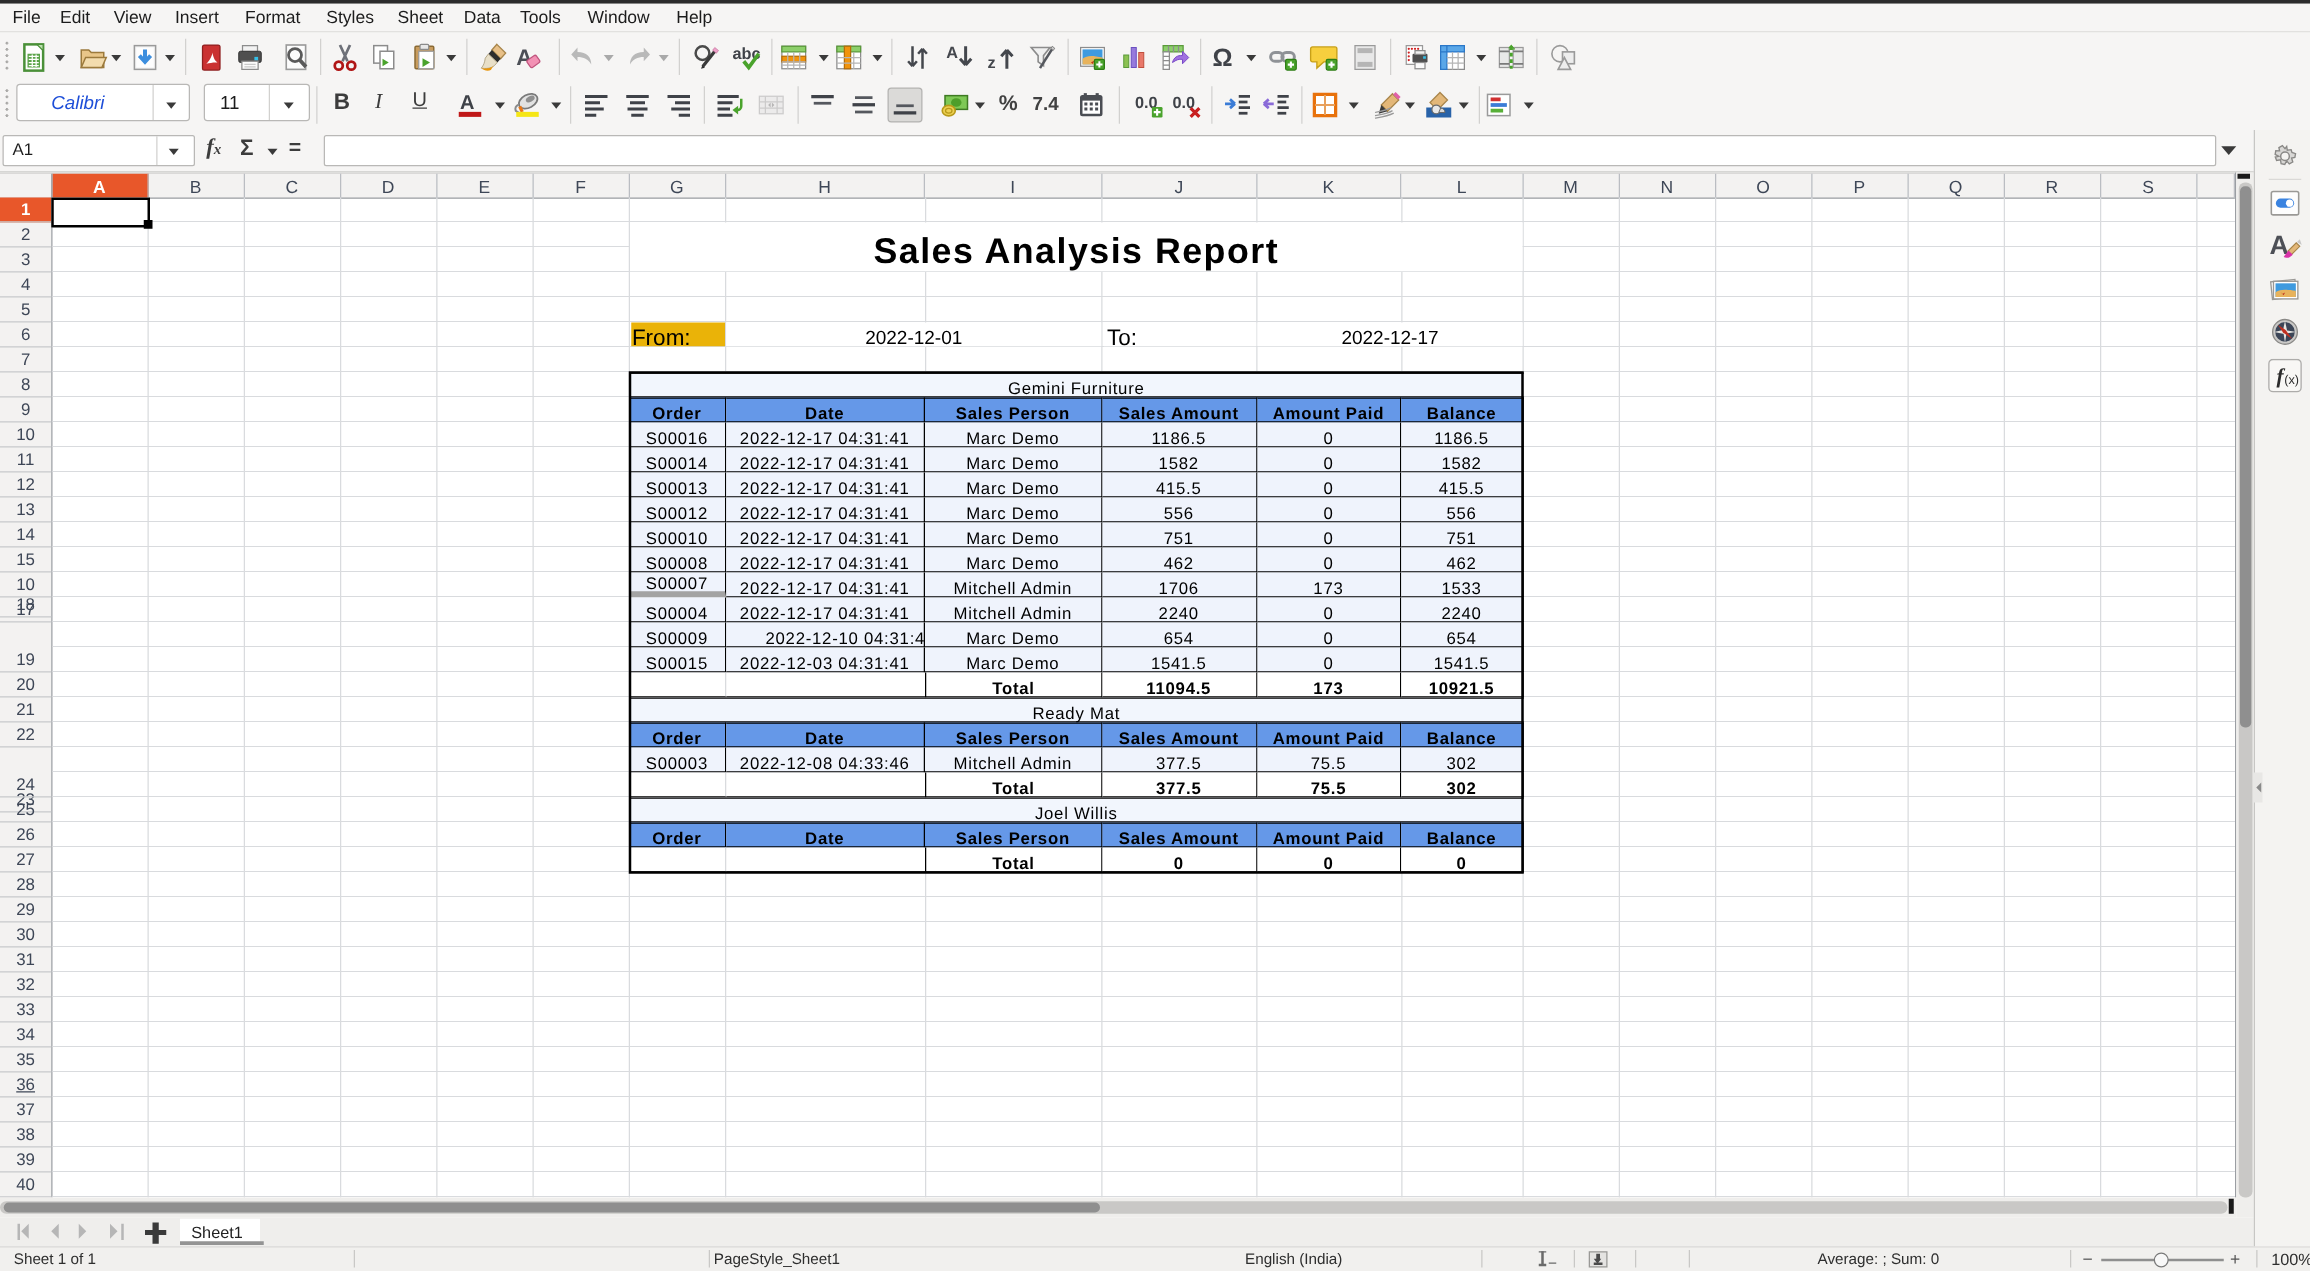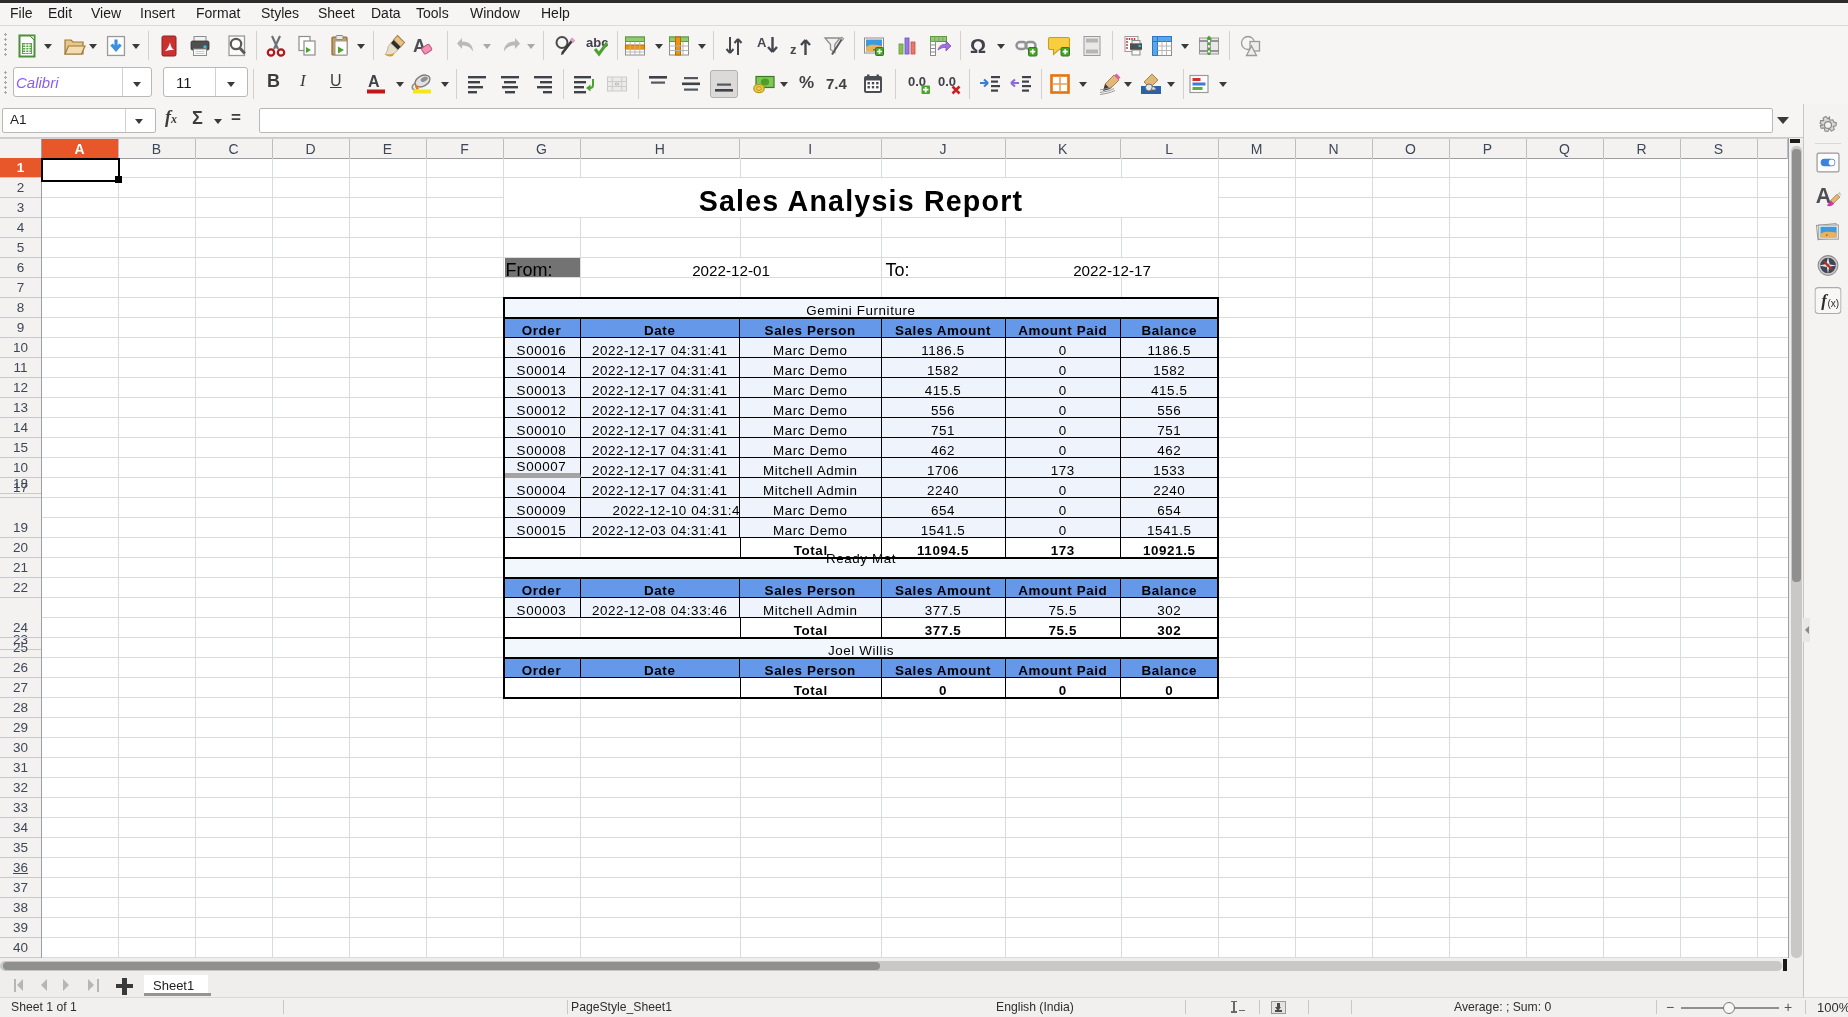--- a/index.html
+++ b/index.html
@@ -228,21 +228,21 @@
       <path d="M12 3v18" stroke="#4aa32c" stroke-width="2.4" stroke-dasharray="3 2.2"></path>
       <path d="M12 1.5l2.5 3h-5zM9 5.5h6v-1" fill="#4aa32c" stroke="none"></path>
     </svg></div>
 <div class="vs" style="left:1229px;top:31px;height:29px"></div>
 <div class="ic" style="left:1250px;top:33.5px;width:24px;height:24px"><svg width="24" height="24" viewBox="0 0 24 24">
       <circle cx="10" cy="9" r="6.5" fill="none" stroke="#9a9a9a" stroke-width="1.3"></circle>
       <rect x="12" y="7.5" width="9.5" height="9.5" fill="#ededed" stroke="#9a9a9a" stroke-width="1.3"></rect>
       <path d="M8.5 21.5L13.5 12l5 9.5z" fill="#ededed" stroke="#9a9a9a" stroke-width="1.3"></path>
     </svg></div>
 <div class="abs" style="left:13px;top:67px;width:139px;height:30px;background:#fff;border:1px solid #b9b8b6;border-radius:3px;box-sizing:border-box"></div>
-<span class="abs" style="left:16px;top:74px;font-style:italic;font-size:15px;color:#8b5cf6">Calibri</span>
+<span class="abs" style="left:41px;top:74px;font-style:italic;font-size:15px;color:#1d4ed8">Calibri</span>
 <div class="vs" style="left:122px;top:68px;height:28px"></div>
 <div class="dd" style="left:137px;top:82px"></div>
 <div class="abs" style="left:163px;top:67px;width:85px;height:30px;background:#fff;border:1px solid #b9b8b6;border-radius:3px;box-sizing:border-box"></div>
 <span class="abs" style="left:176px;top:74px;font-size:15px;color:#1c1c1c">11</span>
 <div class="vs" style="left:215px;top:68px;height:28px"></div>
 <div class="dd" style="left:231px;top:82px"></div>
 <div class="vs" style="left:253px;top:69px;height:30px"></div>
 <span class="abs" style="left:267px;top:71px;font-size:18px;font-weight:bold;color:#3c3c3c">B</span>
 <span class="abs" style="left:300px;top:71px;font-size:17px;font-style:italic;font-family:'Liberation Serif',serif;color:#3c3c3c">I</span>
 <span class="abs" style="left:330px;top:72px;font-size:16px;text-decoration:underline;color:#3c3c3c">U</span>
@@ -479,21 +479,21 @@
 <div class="gv" style="left:1449.0px;top:158px"></div>
 <div class="gv" style="left:1526.0px;top:158px"></div>
 <div class="gv" style="left:1603.0px;top:158px"></div>
 <div class="gv" style="left:1680.0px;top:158px"></div>
 <div class="gv" style="left:1757.0px;top:158px"></div>
 <div class="gv" style="left:1787.5px;top:158px"></div>
 <div class="abs" style="left:1788px;top:138px;width:1px;height:820px;background:#9b9ea3"></div>
 <div style="position:absolute;left:504.0px;top:178px;width:714.0px;height:39px;background:#fff;display:flex;align-items:flex-end;justify-content:center">
     <span style="font-size:28.6px;font-weight:bold;letter-spacing:1.2px;line-height:30px;padding-bottom:1px">Sales Analysis Report</span>
   </div>
-<div style="position:absolute;left:504.5px;top:258px;width:75.5px;height:19px;background:#737373;display:flex;align-items:flex-end;justify-content:flex-start">
+<div style="position:absolute;left:504.5px;top:258px;width:75.5px;height:19px;background:#eab308;display:flex;align-items:flex-end;justify-content:flex-start">
     <span style="font-size:18px;line-height:13.5px;padding-bottom:0px;padding-left:1px">From:</span>
   </div>
 <div style="position:absolute;left:581.0px;top:258px;width:300.0px;height:19px;background:#fff;display:flex;align-items:flex-end;justify-content:center">
     <span style="font-size:15.2px;line-height:13px;padding-bottom:0px">2022-12-01</span>
   </div>
 <div style="position:absolute;left:882.5px;top:258px;width:122.5px;height:19px;background:#fff;display:flex;align-items:flex-end;justify-content:flex-start">
     <span style="font-size:18px;line-height:13.5px;padding-bottom:0px;padding-left:3px">To:</span>
   </div>
 <div style="position:absolute;left:1006.0px;top:258px;width:212.0px;height:19px;background:#fff;display:flex;align-items:flex-end;justify-content:center">
     <span style="font-size:15.2px;line-height:13px;padding-bottom:0px">2022-12-17</span>
@@ -708,21 +708,21 @@
 <div style="position:absolute;left:881.5px;top:538px;width:124.0px;height:20px;box-sizing:border-box;background:#fff;border-right:1px solid #000;border-bottom:1px solid #000;display:flex;align-items:flex-end;justify-content:center;">
     <span style="font-size:13.4px;letter-spacing:0.6px;font-weight:bold;color:#000;line-height:12.2px;padding-bottom:0px;white-space:nowrap">11094.5</span>
   </div>
 <div style="position:absolute;left:1005.5px;top:538px;width:115.5px;height:20px;box-sizing:border-box;background:#fff;border-right:1px solid #000;border-bottom:1px solid #000;display:flex;align-items:flex-end;justify-content:center;">
     <span style="font-size:13.4px;letter-spacing:0.6px;font-weight:bold;color:#000;line-height:12.2px;padding-bottom:0px;white-space:nowrap">173</span>
   </div>
 <div style="position:absolute;left:1121.0px;top:538px;width:97.5px;height:20px;box-sizing:border-box;background:#fff;border-right:1px solid #000;border-bottom:1px solid #000;display:flex;align-items:flex-end;justify-content:center;">
     <span style="font-size:13.4px;letter-spacing:0.6px;font-weight:bold;color:#000;line-height:12.2px;padding-bottom:0px;white-space:nowrap">10921.5</span>
   </div>
 <div style="position:absolute;left:503.5px;top:558px;width:715.0px;height:20px;box-sizing:border-box;background:#f2f6fd;border-top:1px solid #000;border-bottom:1px solid #000;display:flex;align-items:flex-end;justify-content:center;">
-    <span style="font-size:13.4px;letter-spacing:0.6px;color:#000;line-height:12.2px;padding-bottom:12px;white-space:nowrap">Ready Mat</span>
+    <span style="font-size:13.4px;letter-spacing:0.6px;color:#000;line-height:12.2px;padding-bottom:0px;white-space:nowrap">Ready Mat</span>
   </div>
 <div style="position:absolute;left:503.5px;top:578px;width:77.0px;height:20px;box-sizing:border-box;background:#6598e8;border-right:1px solid #000;border-top:1px solid #000;border-bottom:1px solid #000;display:flex;align-items:flex-end;justify-content:center;">
     <span style="font-size:13.4px;letter-spacing:0.6px;font-weight:bold;color:#000;line-height:12.2px;padding-bottom:0px;white-space:nowrap">Order</span>
   </div>
 <div style="position:absolute;left:580.5px;top:578px;width:159.5px;height:20px;box-sizing:border-box;background:#6598e8;border-right:1px solid #000;border-top:1px solid #000;border-bottom:1px solid #000;display:flex;align-items:flex-end;justify-content:center;">
     <span style="font-size:13.4px;letter-spacing:0.6px;font-weight:bold;color:#000;line-height:12.2px;padding-bottom:0px;white-space:nowrap">Date</span>
   </div>
 <div style="position:absolute;left:740.0px;top:578px;width:141.5px;height:20px;box-sizing:border-box;background:#6598e8;border-right:1px solid #000;border-top:1px solid #000;border-bottom:1px solid #000;display:flex;align-items:flex-end;justify-content:center;">
     <span style="font-size:13.4px;letter-spacing:0.6px;font-weight:bold;color:#000;line-height:12.2px;padding-bottom:0px;white-space:nowrap">Sales Person</span>
   </div>

